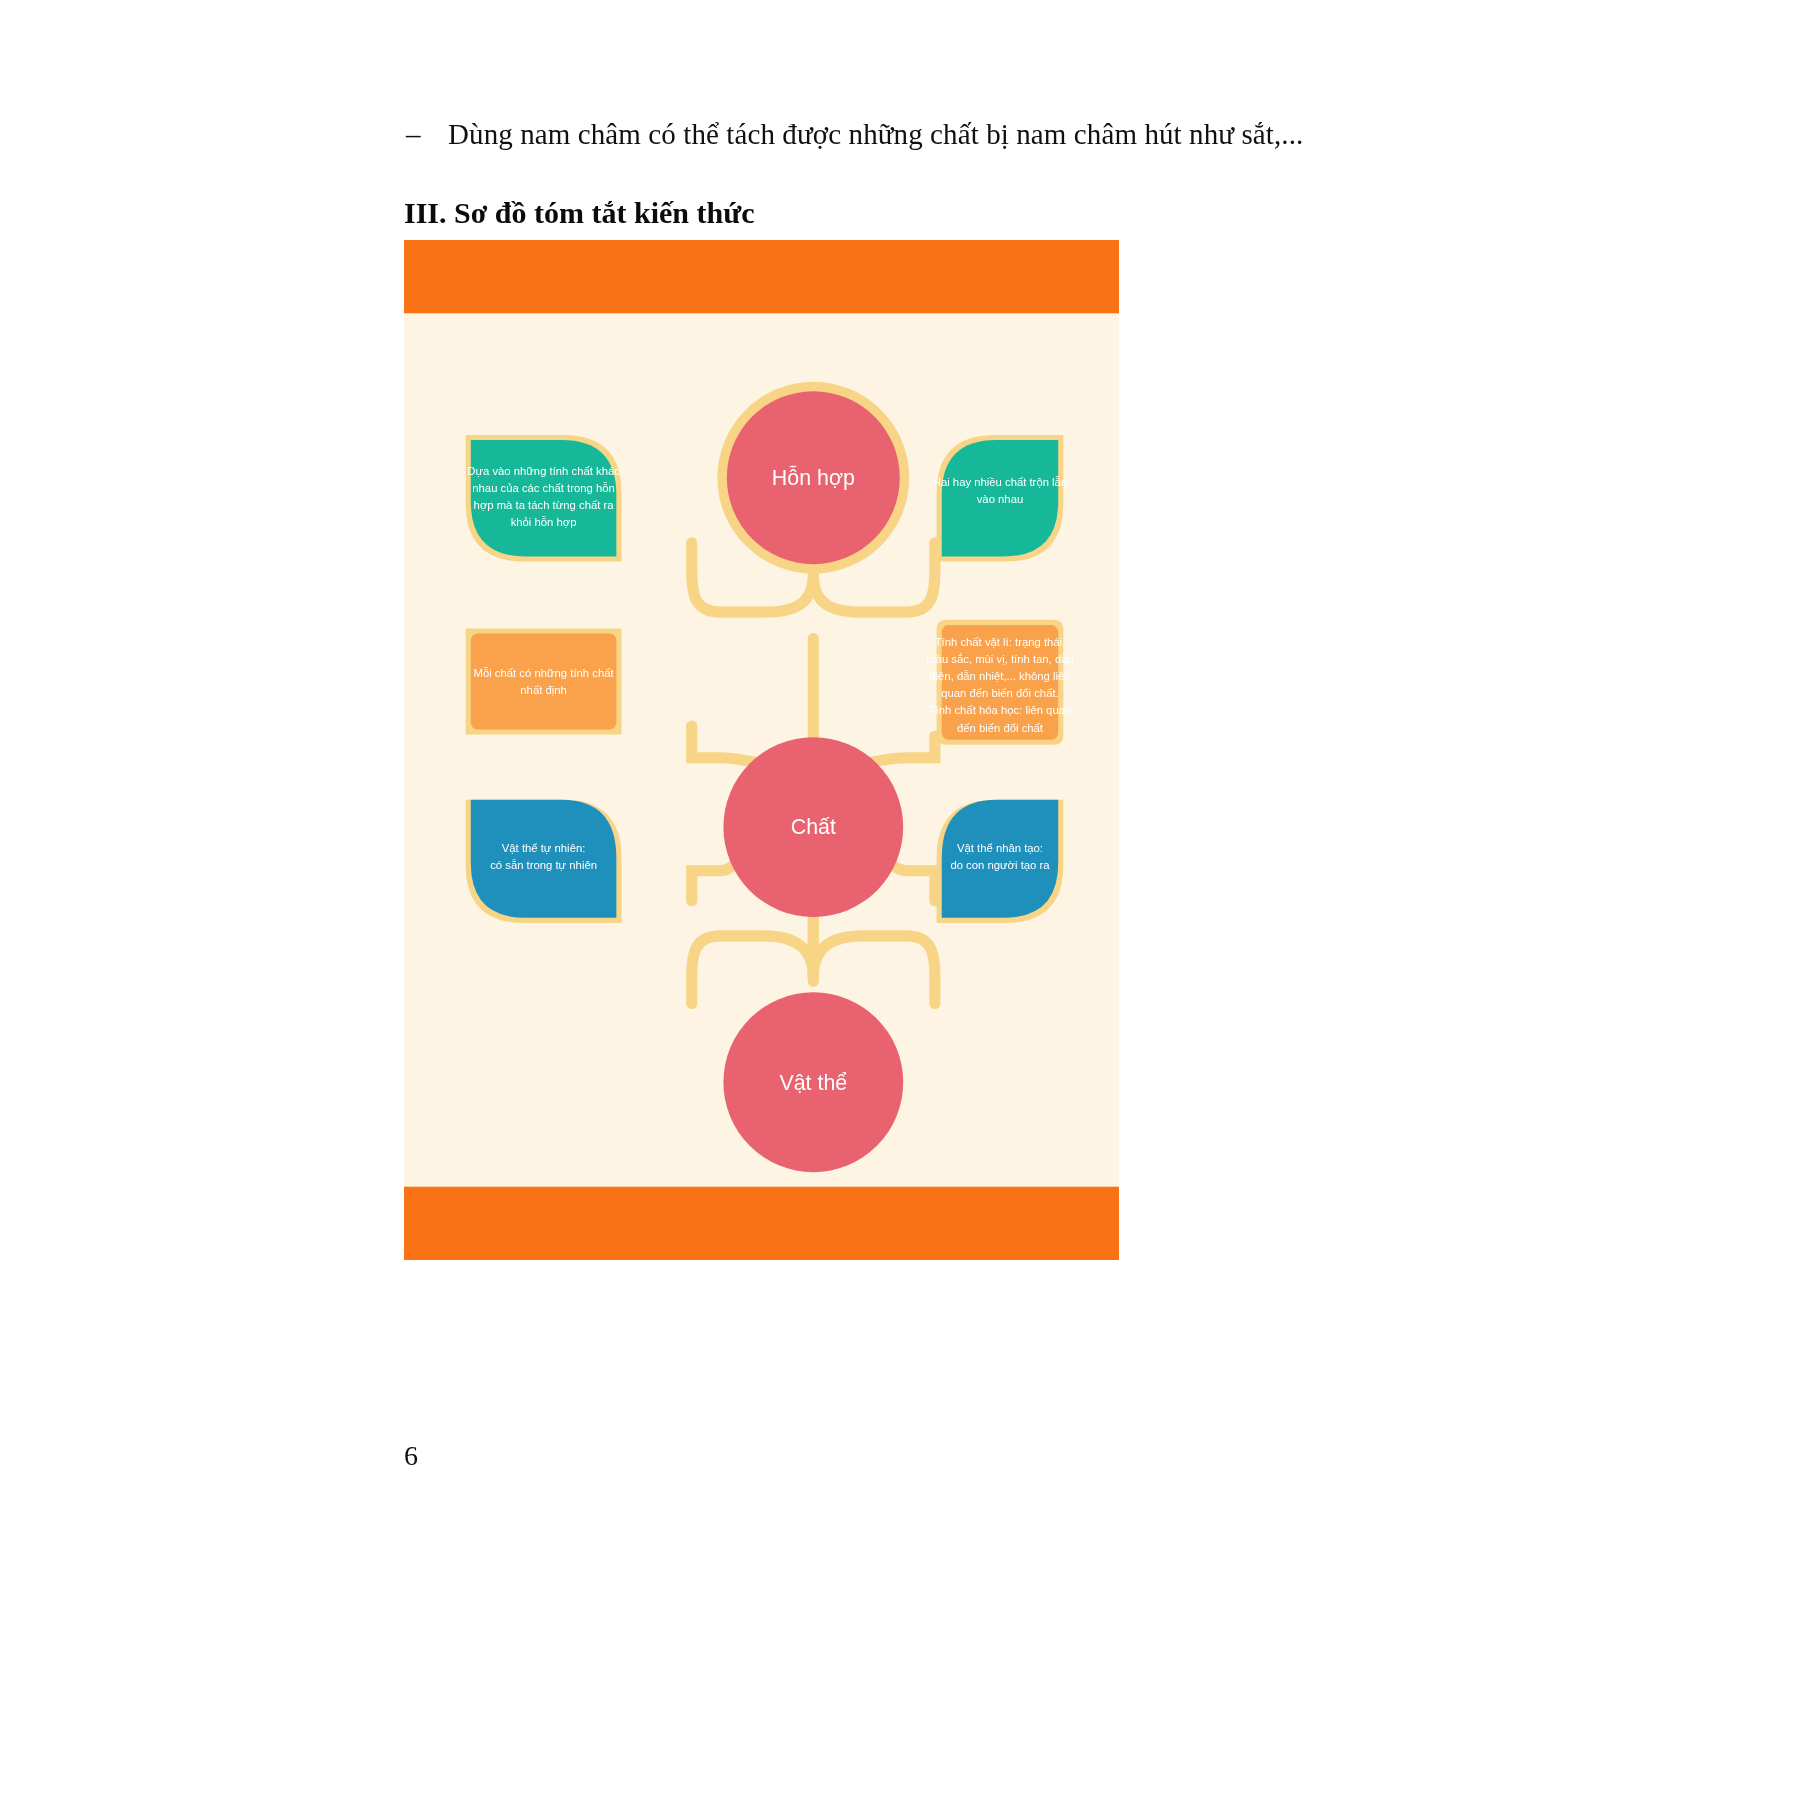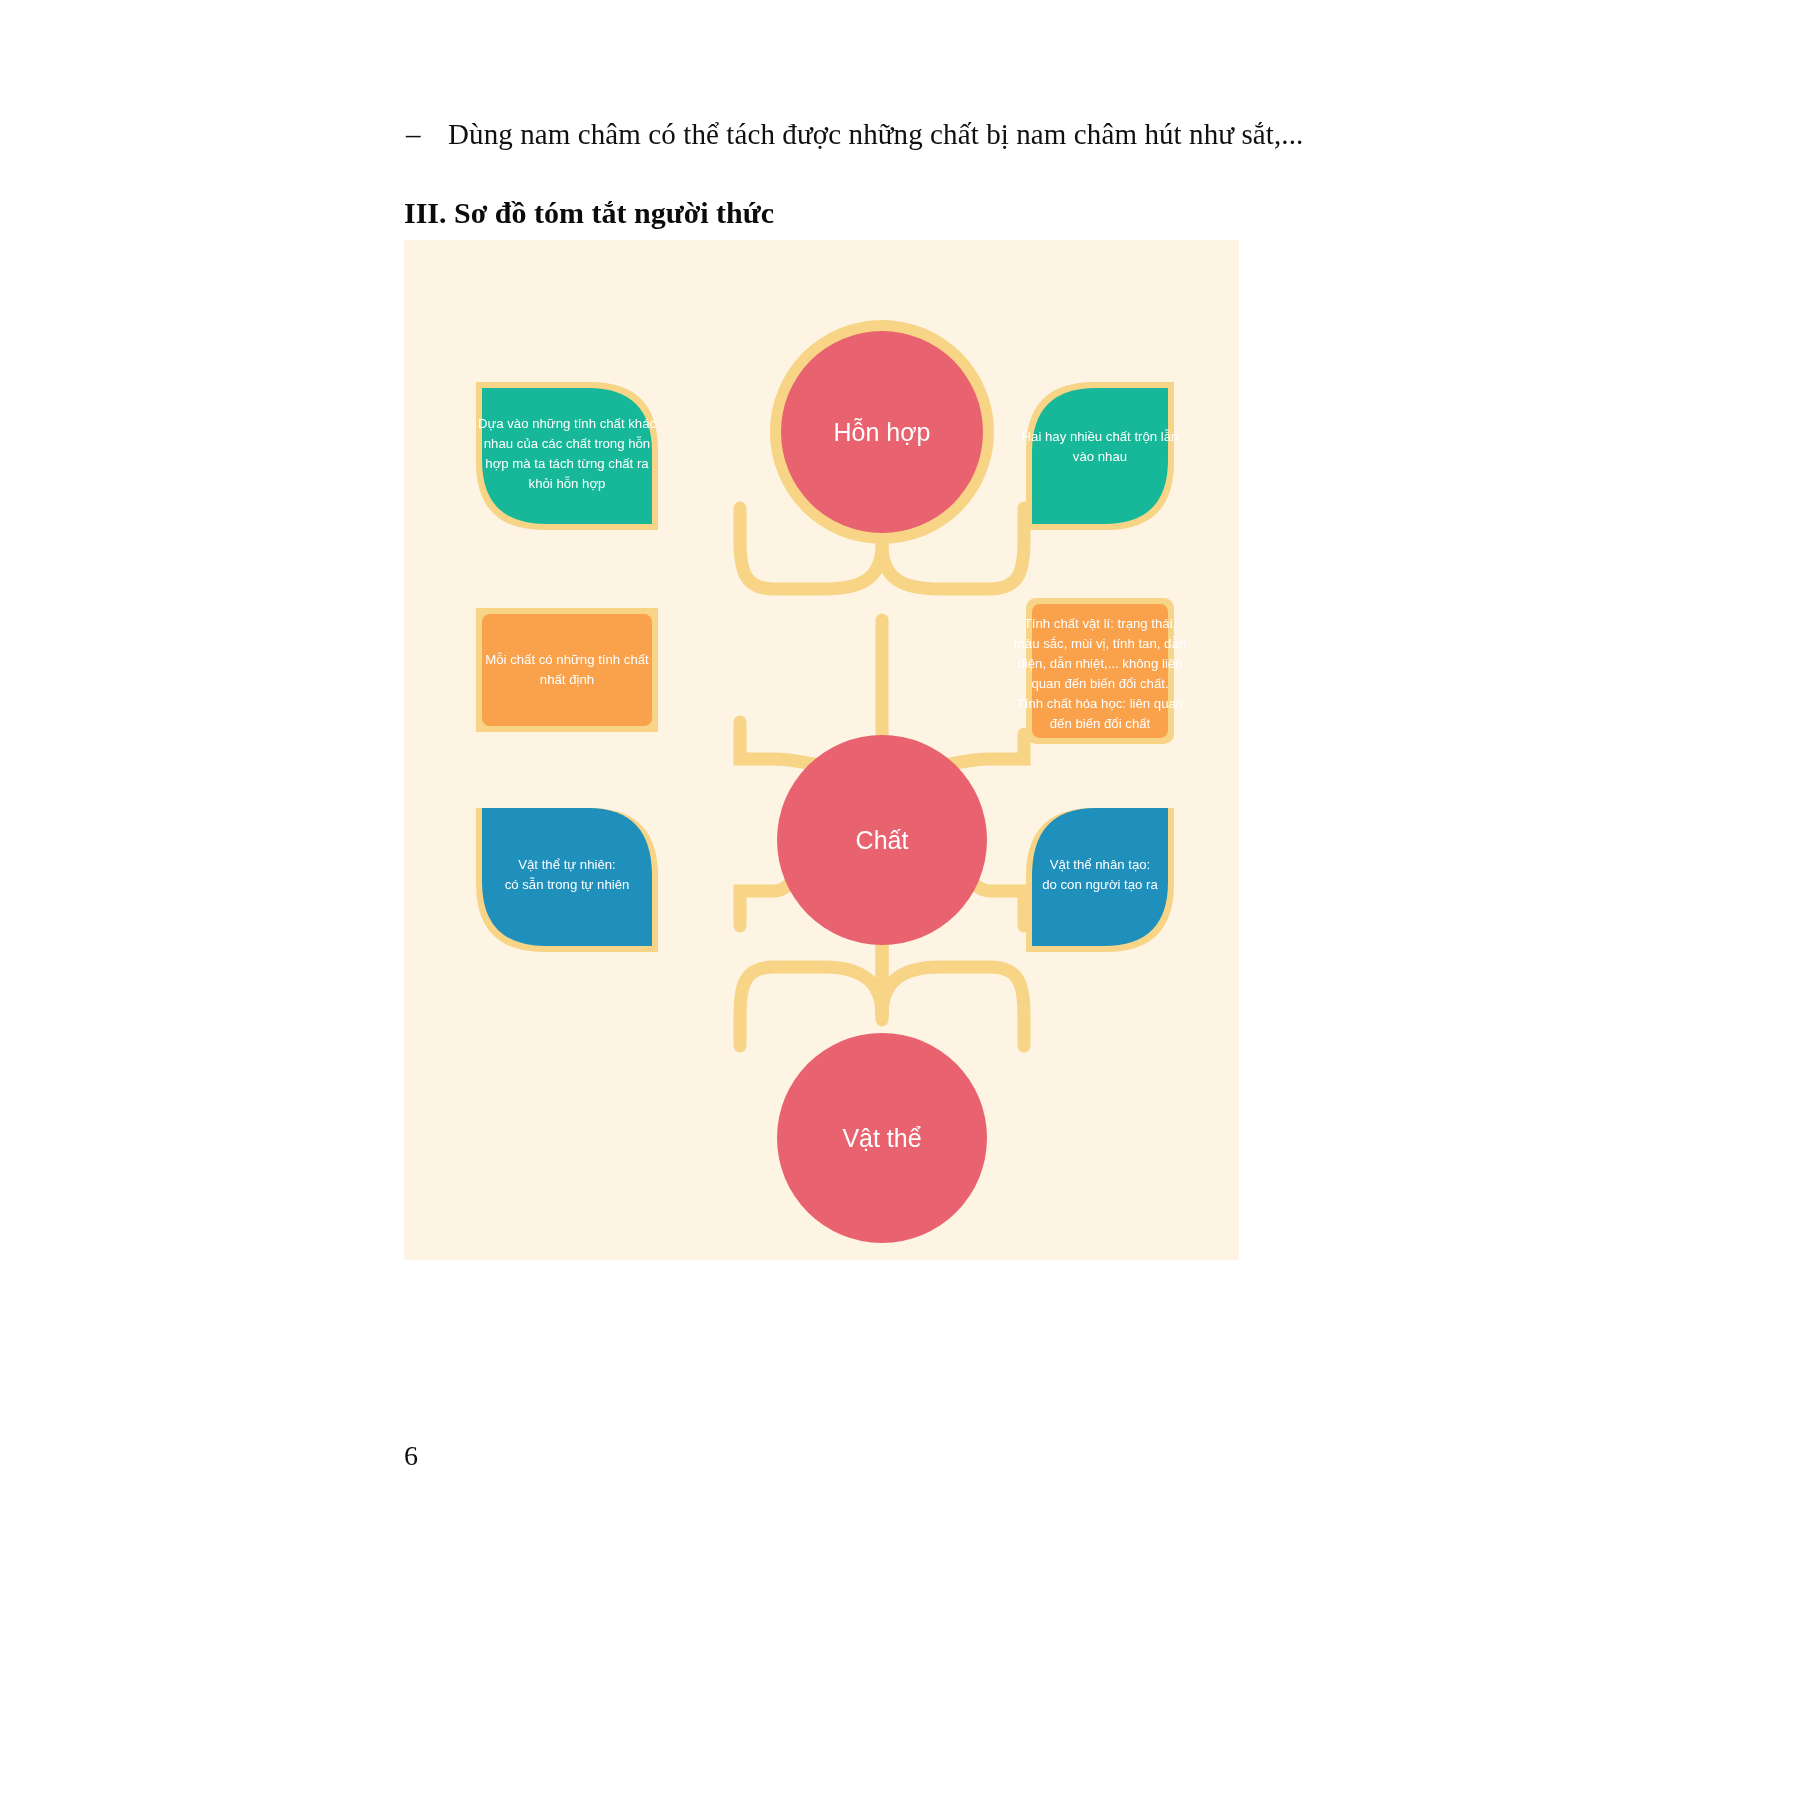--- a/index.html
+++ b/index.html
@@ -30,22 +30,22 @@
     font-family:"Liberation Serif", serif;
     font-weight:bold;
     font-size:30px;
     color:#0b0b0b;
     white-space:nowrap;
   }
 
   .mindmap-frame{
     position:absolute;
     left:358px; top:240px;
-    width:835px; height:1020px;
-    background:#0ea5e9;
+    width:715px; height:1020px;
+    background:#f97316;
   }
   .mindmap-svg{display:block;width:100%;height:100%;}
 
   .node-text{
     font-family:"Liberation Sans", sans-serif;
     fill:#ffffff;
     text-anchor:middle;
     dominant-baseline:middle;
   }
   .hub-text{font-size:25px;}
@@ -61,21 +61,21 @@
 </style>
 </head>
 <body>
 
 <div class="page">
 
   <div class="bullet-line">
     <span class="bullet-dash">–</span><span>Dùng nam châm có thể tách được những chất bị nam châm hút như sắt,...</span>
   </div>
 
-  <div class="section-heading">III. Sơ đồ tóm tắt người thức</div>
+  <div class="section-heading">III. Sơ đồ tóm tắt kiến thức</div>
 
   <div class="mindmap-frame">
     <svg class="mindmap-svg" viewBox="0 0 835 1020" xmlns="http://www.w3.org/2000/svg">
 
       <rect x="0" y="0" width="835" height="1020" fill="#fdf4e3"></rect>
 
       <g fill="none" stroke="#f7d486" stroke-width="13" stroke-linecap="round">
 
         <path d="M478,380 L478,780"></path>
         <path d="M478,530 L478,770"></path>

